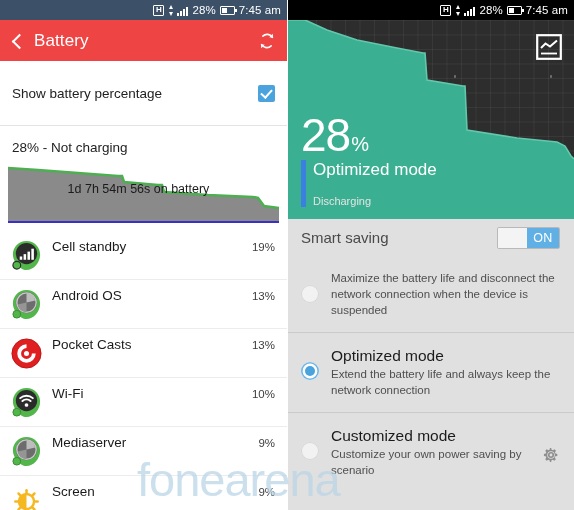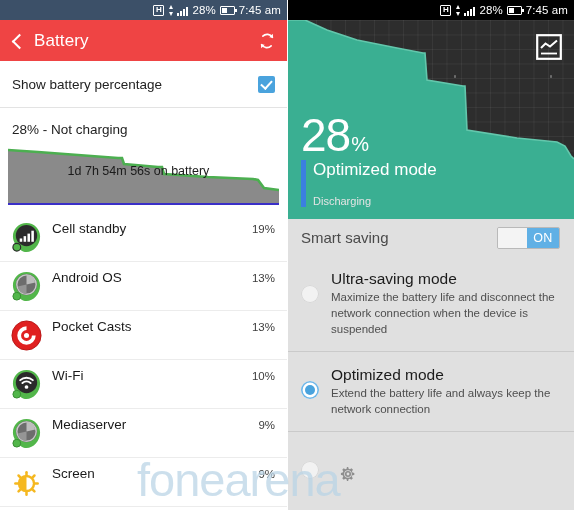--- a/index.html
+++ b/index.html
@@ -57,21 +57,21 @@
   }
   .back-chevron:before{
     content:""; position:absolute; left:4px; top:3px; width:9px; height:9px;
     border-left:2.4px solid #fff; border-bottom:2.4px solid #fff; transform:rotate(45deg);
   }
   .appbar-title{ font-size:17px; font-weight:400; letter-spacing:.1px; }
   .refresh-icon{ margin-left:auto; width:20px; height:20px; }
   .refresh-icon svg{ display:block; }
 
   .row-setting{
-    height:47px; display:flex; align-items:center; padding:0 12px;
+    height:65px; display:flex; align-items:center; padding:0 12px;
     border-bottom:1px solid #e3e3e3; flex:0 0 auto;
   }
   .row-setting .label{ font-size:13.5px; color:#222; }
   .checkbox{
     margin-left:auto; width:17px; height:17px; background:#4aa3dd; border-radius:2px;
     position:relative;
   }
   .checkbox:after{
     content:""; position:absolute; left:5px; top:2px; width:5px; height:9px;
     border-right:2.2px solid #fff; border-bottom:2.2px solid #fff; transform:rotate(42deg);
@@ -439,35 +439,38 @@
       <span class="smart-label">Smart saving</span>
       <span class="toggle">
         <span class="thumb"></span>
         <span class="on">ON</span>
       </span>
     </div>
 
     <div class="mode-row">
       <span class="radio"></span>
       <span class="mode-body">
-        <div class="mode-title">Ultra-saving mode</div>
         <div class="mode-desc">Maximize the battery life and disconnect the network connection when the device is suspended</div>
       </span>
     </div>
 
     <div class="mode-row">
       <span class="radio checked"></span>
       <span class="mode-body">
         <div class="mode-title">Optimized mode</div>
         <div class="mode-desc">Extend the battery life and always keep the network connection</div>
       </span>
     </div>
 
     <div class="mode-row">
       <span class="radio"></span>
+      <span class="mode-body">
+        <div class="mode-title">Customized mode</div>
+        <div class="mode-desc">Customize your own power saving by scenario</div>
+      </span>
       <span class="gear-icon">
         <svg viewBox="0 0 20 20" width="18" height="18">
           <path d="M10 6.6a3.4 3.4 0 1 0 0 6.8 3.4 3.4 0 0 0 0-6.8zm0 5a1.6 1.6 0 1 1 0-3.2 1.6 1.6 0 0 1 0 3.2z" fill="#8e8e8e"></path>
           <path d="M17 11.2v-2.4l-2-.35a5.6 5.6 0 0 0-.62-1.5l1.17-1.66-1.7-1.7-1.66 1.17a5.6 5.6 0 0 0-1.5-.62L10.2 2.1H8.8l-.35 2a5.6 5.6 0 0 0-1.5.62L5.29 3.55l-1.7 1.7 1.17 1.66a5.6 5.6 0 0 0-.62 1.5l-2 .35v2.4l2 .35c.14.53.35 1.03.62 1.5l-1.17 1.66 1.7 1.7 1.66-1.17c.47.27.97.48 1.5.62l.35 2h1.4l.35-2c.53-.14 1.03-.35 1.5-.62l1.66 1.17 1.7-1.7-1.17-1.66c.27-.47.48-.97.62-1.5zM10 14.2a4.2 4.2 0 1 1 0-8.4 4.2 4.2 0 0 1 0 8.4z" fill="#8e8e8e"></path>
         </svg>
       </span>
     </div>
 
   </div>
 

